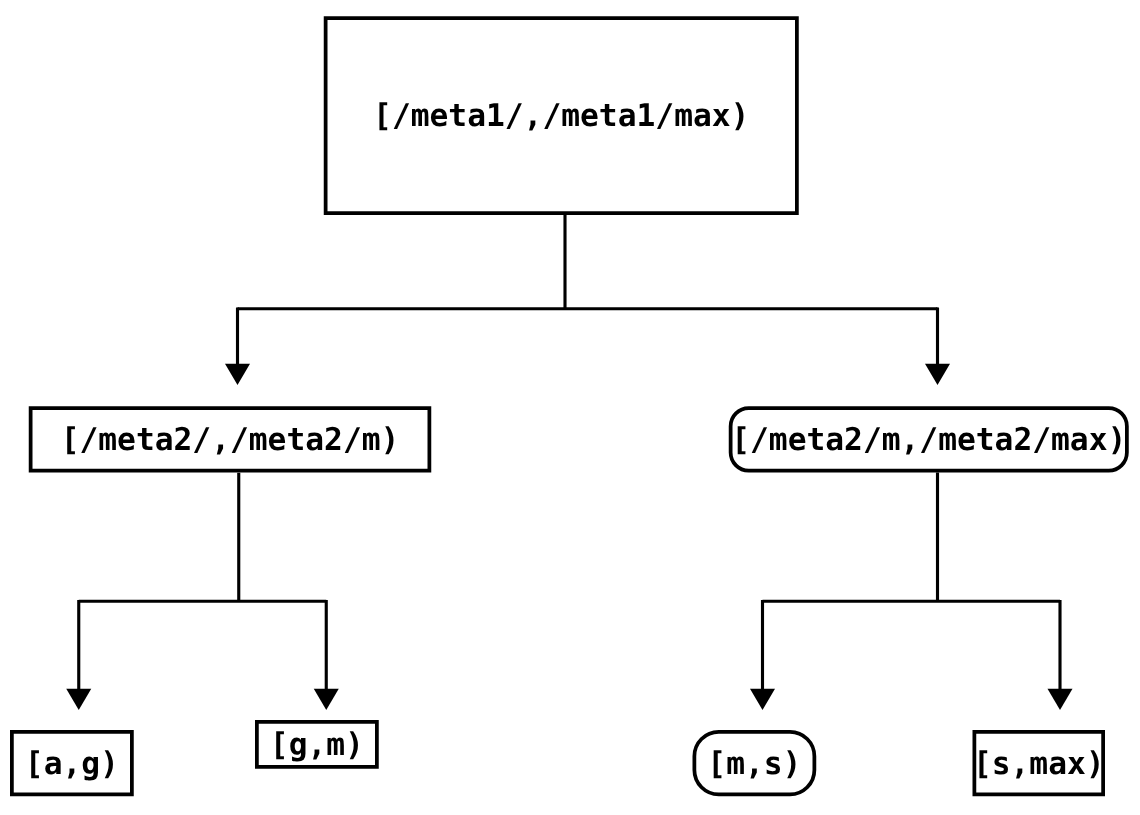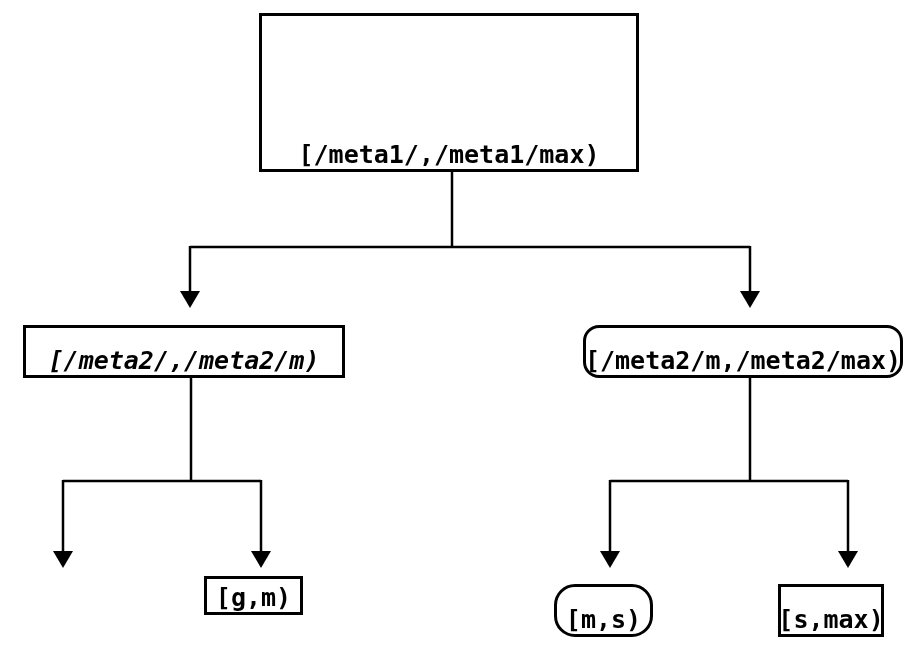--- a/index.html
+++ b/index.html
@@ -19,29 +19,29 @@
     position: absolute;
     left: 0;
     top: 0;
   }
   .node {
     position: absolute;
     box-sizing: border-box;
     border: 3px solid #000000;
     background: #ffffff;
     display: flex;
-    align-items: flex-end;
+    align-items: center;
     justify-content: center;
     font-size: 25px;
     font-weight: bold;
     color: #000000;
     white-space: nowrap;
   }
   .node-root   { left: 259px; top: 13px;  width: 380px; height: 159px; }
-  .node-left   { left: 23px;  top: 325px; width: 322px; height: 53px; font-style: italic; }
+  .node-left   { left: 23px;  top: 325px; width: 322px; height: 53px; }
   .node-right  { left: 583px; top: 325px; width: 320px; height: 53px; border-radius: 16px; }
   .node-ll     { left: 8px;   top: 584px; width: 99px;  height: 53px; }
   .node-lr     { left: 204px; top: 576px; width: 99px;  height: 39px; }
   .node-rl     { left: 554px; top: 584px; width: 99px;  height: 53px; border-radius: 21px; }
   .node-rr     { left: 778px; top: 584px; width: 106px; height: 53px; }
 </style>
 </head>
 <body>
 
 <div class="canvas">
@@ -79,20 +79,23 @@
   </div>
 
   <div class="node node-left">
     <span>[/meta2/,/meta2/m)</span>
   </div>
 
   <div class="node node-right">
     <span>[/meta2/m,/meta2/max)</span>
   </div>
 
+  <div class="node node-ll">
+    <span>[a,g)</span>
+  </div>
 
   <div class="node node-lr">
     <span>[g,m)</span>
   </div>
 
   <div class="node node-rl">
     <span>[m,s)</span>
   </div>
 
   <div class="node node-rr">

